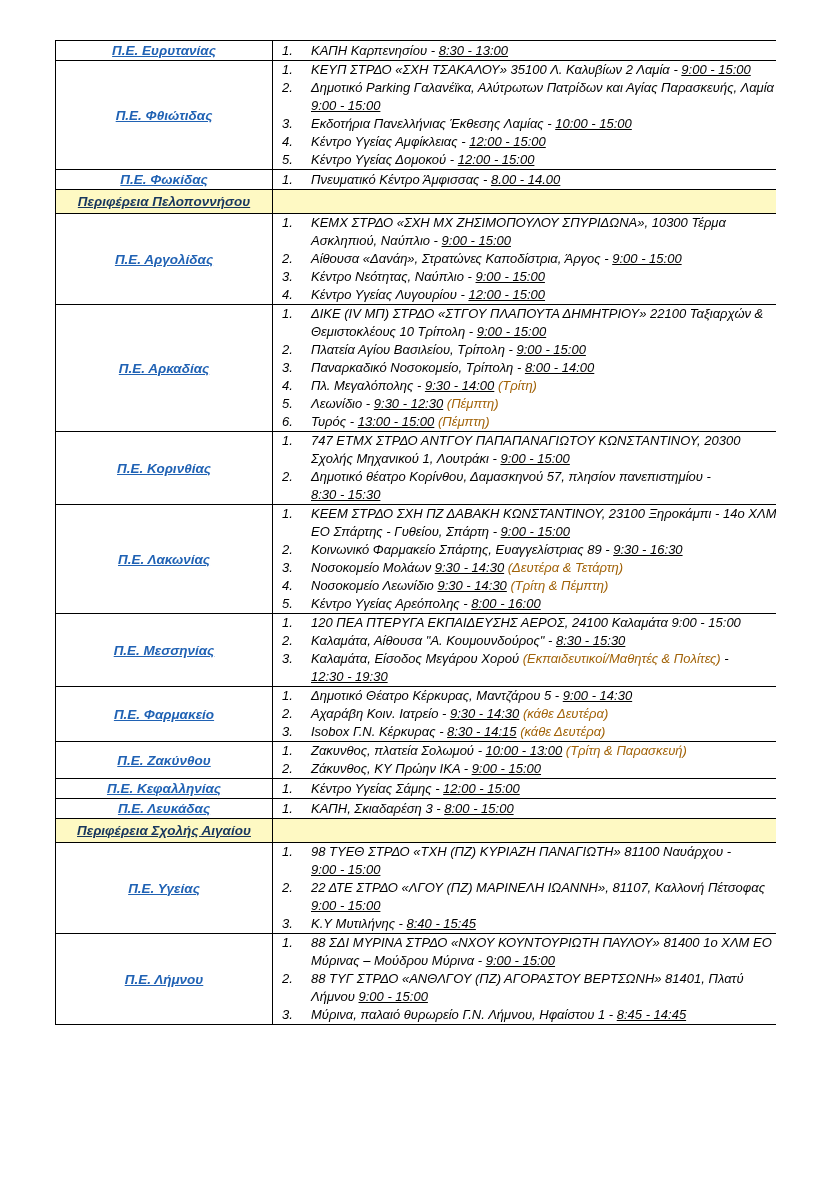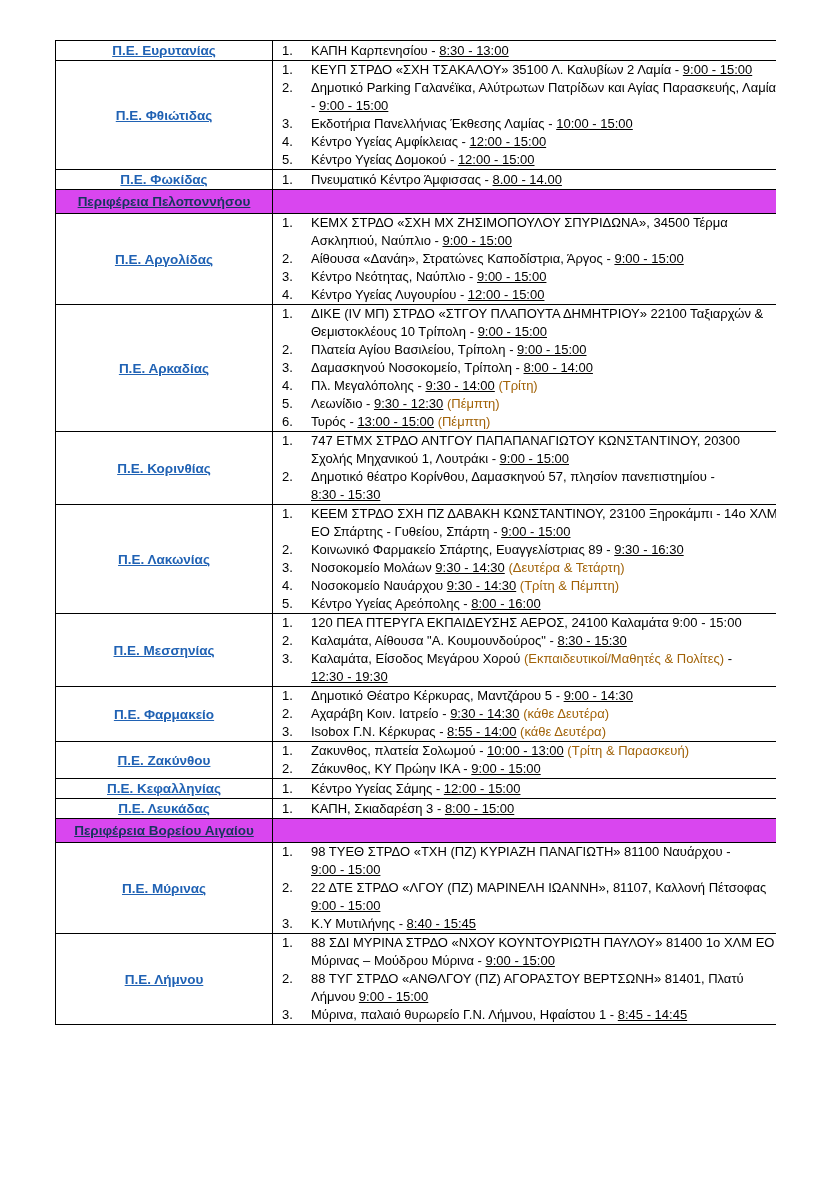--- a/index.html
+++ b/index.html
@@ -7,20 +7,21 @@
     padding: 0;
     background: #ffffff;
     font-family: "Liberation Sans", sans-serif;
   }
   .page {
     position: relative;
     width: 776px;
     height: 1188px;
     background: #ffffff;
     overflow: hidden;
+    font-style: italic;
   }
   table.schedule {
     position: absolute;
     left: 55px;
     top: 40px;
     width: 729px;
     border-collapse: collapse;
     table-layout: fixed;
   }
   table.schedule td {
@@ -34,21 +35,21 @@
   }
   .region-link {
     color: #2062B4;
     font-weight: bold;
     font-size: 13.5px;
     text-decoration: underline;
     line-height: 18px;
     cursor: pointer;
   }
   tr.section-row td {
-    background: #d946ef;
+    background: #fef9c3;
     padding: 2px 4px;
   }
   td.section-label-cell {
     text-align: center;
   }
   .section-label {
     color: #17365D;
     font-weight: bold;
     font-size: 13.5px;
     text-decoration: underline;
@@ -135,21 +136,21 @@
         </tr>
         <tr class="section-row">
           <td class="section-label-cell"><span class="section-label">Περιφέρεια Πελοποννήσου</span></td>
           <td></td>
         </tr>
         <tr>
           <td class="region-cell"><span class="region-link">Π.Ε. Αργολίδας</span></td>
           <td class="items-cell">
             <div class="item">
               <span class="num">1.</span>
-              <span class="txt"><span class="seg-p">ΚΕΜΧ ΣΤΡΔΟ «ΣΧΗ ΜΧ ΖΗΣΙΜΟΠΟΥΛΟΥ ΣΠΥΡΙΔΩΝΑ», 34500 Τέρμα Ασκληπιού, Ναύπλιο - </span><span class="seg-u">9:00 - 15:00</span></span>
+              <span class="txt"><span class="seg-p">ΚΕΜΧ ΣΤΡΔΟ «ΣΧΗ ΜΧ ΖΗΣΙΜΟΠΟΥΛΟΥ ΣΠΥΡΙΔΩΝΑ», 10300 Τέρμα Ασκληπιού, Ναύπλιο - </span><span class="seg-u">9:00 - 15:00</span></span>
             </div>
             <div class="item">
               <span class="num">2.</span>
               <span class="txt"><span class="seg-p">Αίθουσα «Δανάη», Στρατώνες Καποδίστρια, Άργος - </span><span class="seg-u">9:00 - 15:00</span></span>
             </div>
             <div class="item">
               <span class="num">3.</span>
               <span class="txt"><span class="seg-p">Κέντρο Νεότητας, Ναύπλιο - </span><span class="seg-u">9:00 - 15:00</span></span>
             </div>
             <div class="item">
@@ -164,21 +165,21 @@
             <div class="item">
               <span class="num">1.</span>
               <span class="txt"><span class="seg-p">ΔΙΚΕ (IV ΜΠ) ΣΤΡΔΟ «ΣΤΓΟΥ ΠΛΑΠΟΥΤΑ ΔΗΜΗΤΡΙΟΥ» 22100 Ταξιαρχών &amp; Θεμιστοκλέους 10 Τρίπολη - </span><span class="seg-u">9:00 - 15:00</span></span>
             </div>
             <div class="item">
               <span class="num">2.</span>
               <span class="txt"><span class="seg-p">Πλατεία Αγίου Βασιλείου, Τρίπολη - </span><span class="seg-u">9:00 - 15:00</span></span>
             </div>
             <div class="item">
               <span class="num">3.</span>
-              <span class="txt"><span class="seg-p">Δαμασκηνού Νοσοκομείο, Τρίπολη - </span><span class="seg-u">8:00 - 14:00</span></span>
+              <span class="txt"><span class="seg-p">Παναρκαδικό Νοσοκομείο, Τρίπολη - </span><span class="seg-u">8:00 - 14:00</span></span>
             </div>
             <div class="item">
               <span class="num">4.</span>
               <span class="txt"><span class="seg-p">Πλ. Μεγαλόπολης - </span><span class="seg-u">9:30 - 14:00</span><span class="seg-p"> </span><span class="seg-r">(Τρίτη)</span></span>
             </div>
             <div class="item">
               <span class="num">5.</span>
               <span class="txt"><span class="seg-p">Λεωνίδιο - </span><span class="seg-u">9:30 - 12:30</span><span class="seg-p"> </span><span class="seg-r">(Πέμπτη)</span></span>
             </div>
             <div class="item">
@@ -210,21 +211,21 @@
             <div class="item">
               <span class="num">2.</span>
               <span class="txt"><span class="seg-p">Κοινωνικό Φαρμακείο Σπάρτης, Ευαγγελίστριας 89 - </span><span class="seg-u">9:30 - 16:30</span></span>
             </div>
             <div class="item">
               <span class="num">3.</span>
               <span class="txt"><span class="seg-p">Νοσοκομείο Μολάων </span><span class="seg-u">9:30 - 14:30</span><span class="seg-p"> </span><span class="seg-r">(Δευτέρα &amp; Τετάρτη)</span></span>
             </div>
             <div class="item">
               <span class="num">4.</span>
-              <span class="txt"><span class="seg-p">Νοσοκομείο Ναυάρχου </span><span class="seg-u">9:30 - 14:30</span><span class="seg-p"> </span><span class="seg-r">(Τρίτη &amp; Πέμπτη)</span></span>
+              <span class="txt"><span class="seg-p">Νοσοκομείο Λεωνίδιο </span><span class="seg-u">9:30 - 14:30</span><span class="seg-p"> </span><span class="seg-r">(Τρίτη &amp; Πέμπτη)</span></span>
             </div>
             <div class="item">
               <span class="num">5.</span>
               <span class="txt"><span class="seg-p">Κέντρο Υγείας Αρεόπολης - </span><span class="seg-u">8:00 - 16:00</span></span>
             </div>
           </td>
         </tr>
         <tr>
           <td class="region-cell"><span class="region-link">Π.Ε. Μεσσηνίας</span></td>
           <td class="items-cell">
@@ -248,21 +249,21 @@
             <div class="item">
               <span class="num">1.</span>
               <span class="txt"><span class="seg-p">Δημοτικό Θέατρο Κέρκυρας, Μαντζάρου 5 - </span><span class="seg-u">9:00 - 14:30</span></span>
             </div>
             <div class="item">
               <span class="num">2.</span>
               <span class="txt"><span class="seg-p">Αχαράβη Κοιν. Ιατρείο - </span><span class="seg-u">9:30 - 14:30</span><span class="seg-p"> </span><span class="seg-r">(κάθε Δευτέρα)</span></span>
             </div>
             <div class="item">
               <span class="num">3.</span>
-              <span class="txt"><span class="seg-p">Isobox Γ.Ν. Κέρκυρας - </span><span class="seg-u">8:55 - 14:00</span><span class="seg-p"> </span><span class="seg-r">(κάθε Δευτέρα)</span></span>
+              <span class="txt"><span class="seg-p">Isobox Γ.Ν. Κέρκυρας - </span><span class="seg-u">8:30 - 14:15</span><span class="seg-p"> </span><span class="seg-r">(κάθε Δευτέρα)</span></span>
             </div>
           </td>
         </tr>
         <tr>
           <td class="region-cell"><span class="region-link">Π.Ε. Ζακύνθου</span></td>
           <td class="items-cell">
             <div class="item">
               <span class="num">1.</span>
               <span class="txt"><span class="seg-p">Ζακυνθος, πλατεία Σολωμού - </span><span class="seg-u">10:00 - 13:00</span><span class="seg-p"> </span><span class="seg-r">(Τρίτη &amp; Παρασκευή)</span></span>
             </div>
@@ -284,25 +285,25 @@
         <tr>
           <td class="region-cell"><span class="region-link">Π.Ε. Λευκάδας</span></td>
           <td class="items-cell">
             <div class="item">
               <span class="num">1.</span>
               <span class="txt"><span class="seg-p">ΚΑΠΗ, Σκιαδαρέση 3 - </span><span class="seg-u">8:00 - 15:00</span></span>
             </div>
           </td>
         </tr>
         <tr class="section-row">
-          <td class="section-label-cell"><span class="section-label">Περιφέρεια Βορείου Αιγαίου</span></td>
+          <td class="section-label-cell"><span class="section-label">Περιφέρεια Σχολής Αιγαίου</span></td>
           <td></td>
         </tr>
         <tr>
-          <td class="region-cell"><span class="region-link">Π.Ε. Μύρινας</span></td>
+          <td class="region-cell"><span class="region-link">Π.Ε. Υγείας</span></td>
           <td class="items-cell">
             <div class="item">
               <span class="num">1.</span>
               <span class="txt"><span class="seg-p">98 ΤΥΕΘ ΣΤΡΔΟ «ΤΧΗ (ΠΖ) ΚΥΡΙΑΖΗ ΠΑΝΑΓΙΩΤΗ» 81100 Ναυάρχου - </span><span class="seg-u">9:00 - 15:00</span></span>
             </div>
             <div class="item">
               <span class="num">2.</span>
               <span class="txt"><span class="seg-p">22 ΔΤΕ ΣΤΡΔΟ «ΛΓΟΥ (ΠΖ) ΜΑΡΙΝΕΛΗ ΙΩΑΝΝΗ», 81107, Καλλονή Πέτσοφας </span><span class="seg-u">9:00 - 15:00</span></span>
             </div>
             <div class="item">

